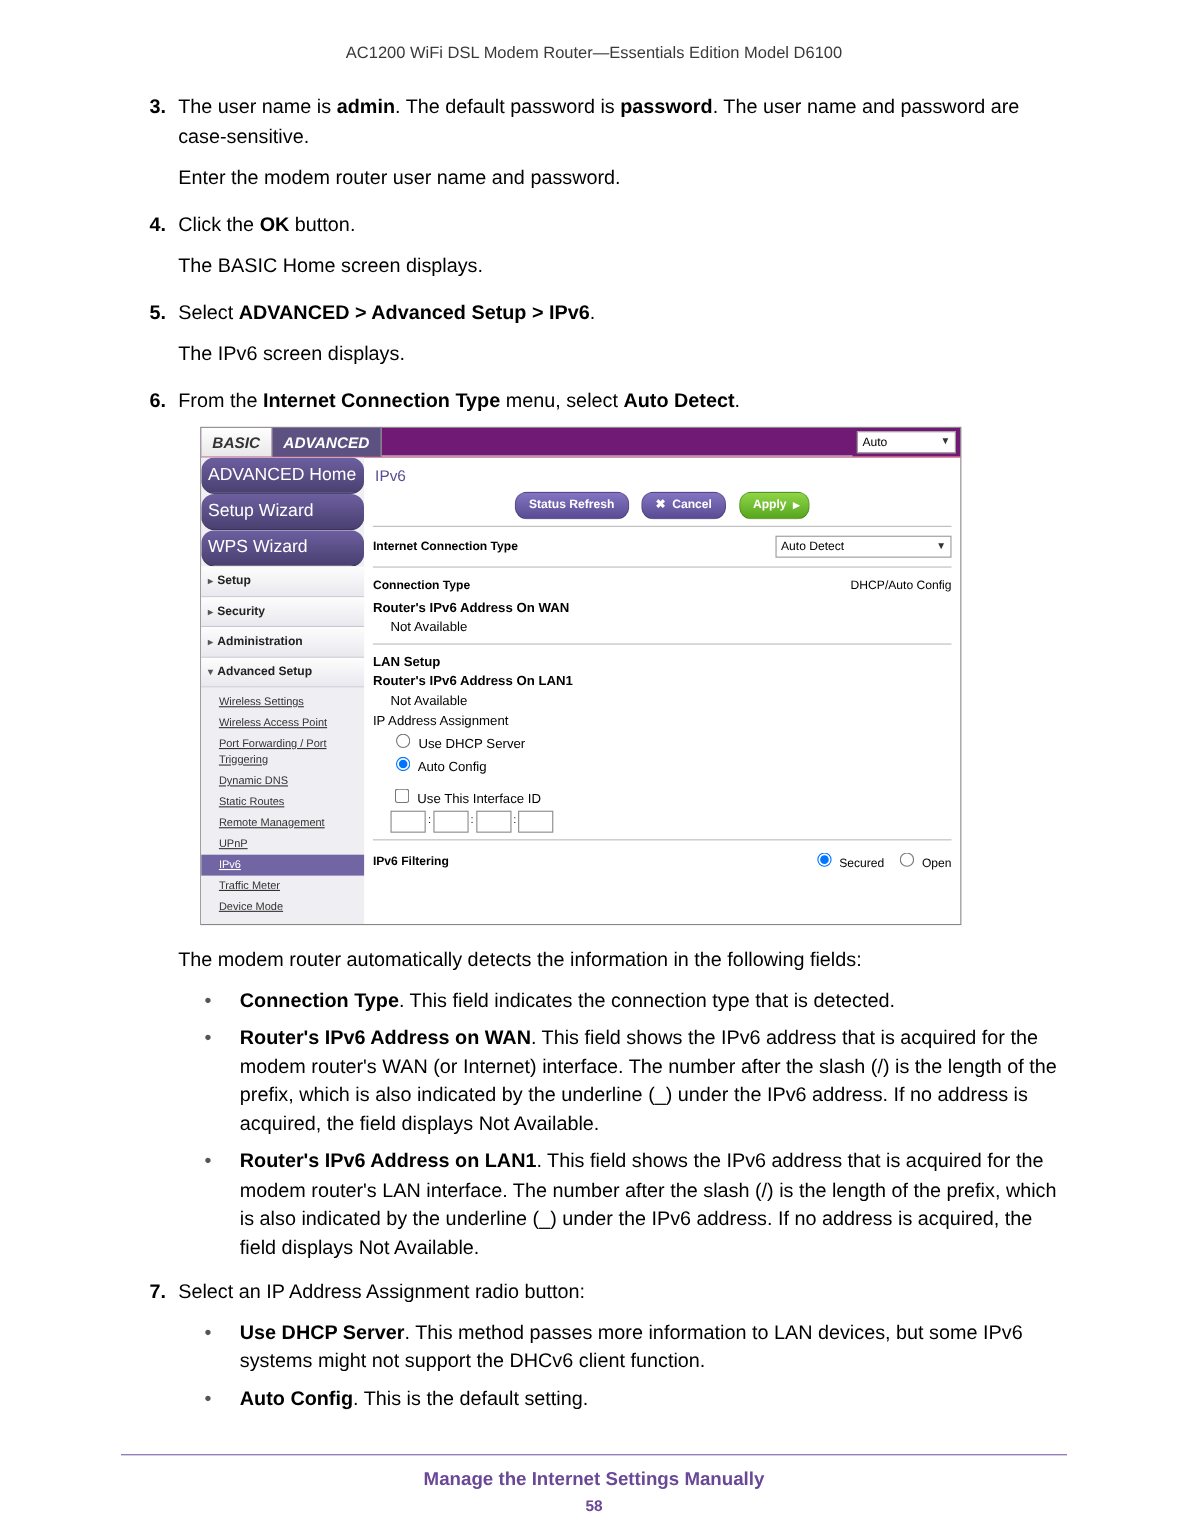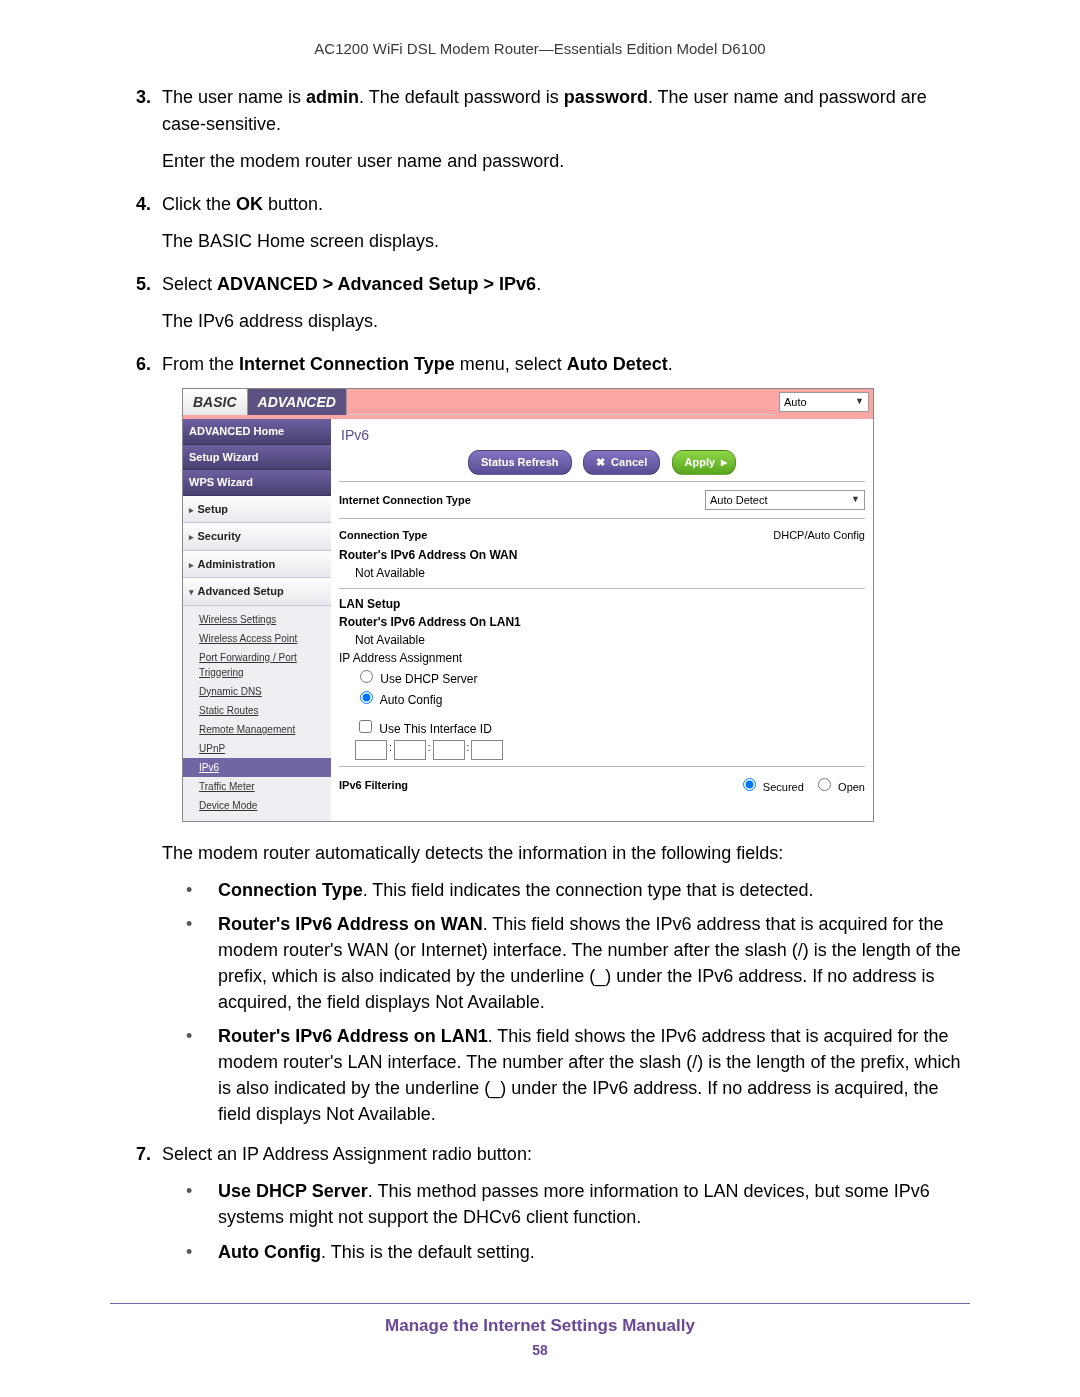--- a/index.html
+++ b/index.html
@@ -52,22 +52,22 @@
     border: 1px solid #888;
     margin: 8px 0 18px 20px;
     width: 690px;
     font-family: Arial, sans-serif;
     font-size: 12px;
     background: #fff;
   }
   .tabs-row {
     display: flex;
     align-items: stretch;
-    border-bottom: 4px solid #fca5a5;
-    background: #fca5a5;
+    border-bottom: 1px solid #fca5a5;
+    background: #701a75;
     height: 26px;
   }
   .tab {
     padding: 4px 10px;
     font-weight: bold;
     font-style: italic;
     font-size: 14px;
     color: #333;
     border-right: 1px solid #999;
     background: linear-gradient(#fff,#e8e8e8);
@@ -93,24 +93,25 @@
   .router-body { display:flex; }
   .sidebar {
     width: 148px;
     background: #f0eff3;
     font-size: 11px;
     flex-shrink:0;
   }
   .side-item {
     background: linear-gradient(#6d5fa0,#4a4070);
     color: #fff;
-    font-weight: bold;
+    font-weight: normal;
     padding: 4px 6px;
     border-bottom: 1px solid #3a335a;
-    font-size:11px;
+    font-size:16px;
+    border-radius:12px;
   }
   .side-plain {
     background: linear-gradient(#fdfdfd,#e9e8ee);
     color:#222;
     font-weight:bold;
     padding:5px 6px;
     border-bottom:1px solid #c8c6d0;
   }
   .side-plain::before, .side-expanded::before {
     content:"▸";
@@ -190,21 +191,21 @@
         <p>The BASIC Home screen displays.</p>
       </div>
     </div>
 
     <div class="step">
       <div class="step-num">5.</div>
       <div class="step-body">
         <p>
           <span>Select </span><span class="b">ADVANCED &gt; Advanced Setup &gt; IPv6</span><span>.</span>
         </p>
-        <p>The IPv6 address displays.</p>
+        <p>The IPv6 screen displays.</p>
       </div>
     </div>
 
     <div class="step">
       <div class="step-num">6.</div>
       <div class="step-body">
         <p>
           <span>From the </span><span class="b">Internet Connection Type</span><span> menu, select </span><span class="b">Auto Detect</span><span>.</span>
         </p>
 

